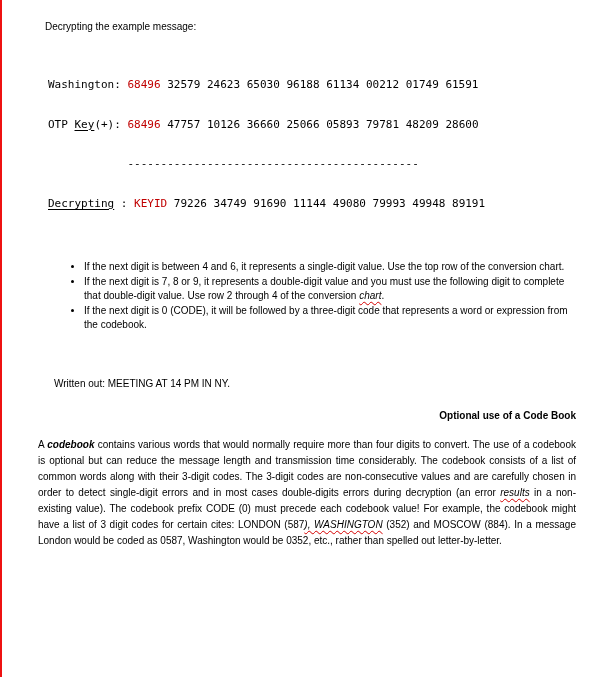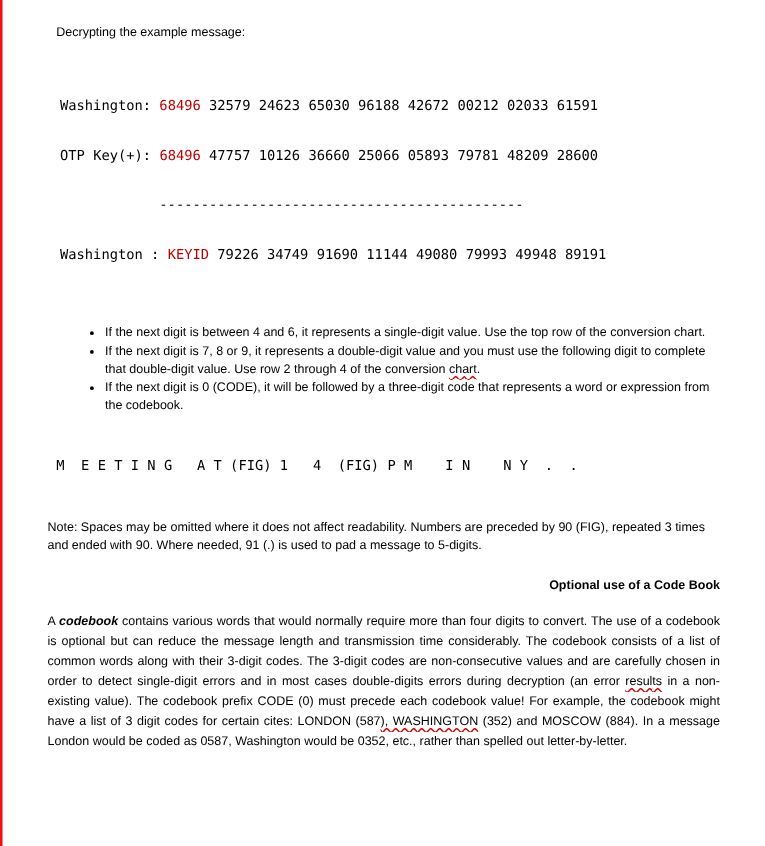--- a/index.html
+++ b/index.html
@@ -24,29 +24,31 @@
     padding: 20px 36px 0 38px;
   }
   .mono {
     font-family: "DejaVu Sans Mono", "Liberation Mono", monospace;
     font-size: 11px;
     line-height: 1.2;
     white-space: pre;
   }
   .red { color: #c00000; margin-top: 46px; }
   .u-solid {
+    text-decoration: underline;
     text-underline-offset: 2px;
     text-align: center;
   }
   .u-spell {
     text-decoration-line: underline;
     text-decoration-style: wavy;
     text-decoration-color: #d40000;
     text-decoration-thickness: 1px;
     text-underline-offset: 2px;
+    font-style: italic;
   }
   .italic { font-style: italic; font-weight: bold; }
   .intro-line { margin: 0 0 18px 7px; }
   .block1 { margin: 0 0 24px 10px; }
   .step3-para { margin: 0 0 2px 0; }
   .bullets {
     margin: 2px 0 10px 0;
     padding-left: 46px;
   }
   .bullets li { margin: 0 0 1px 0; }
@@ -64,37 +66,36 @@
 </head>
 <body>
 
 <div class="revision-line"></div>
 
 <div class="page">
 
   <p class="intro-line">Decrypting the example message:</p>
 
   <div class="mono block1">
-    <div><span>Washington: </span><span class="red">68496</span><span> 32579 24623 65030 96188 42672 00212 02033 61591</span></div>
+    <div><span>Washington: </span><span class="red">68496</span><span> 32579 24623 65030 96188 61134 00212 01749 61591</span></div>
     <div><span>OTP </span><span class="u-solid">Key</span><span>(+): </span><span class="red">68496</span><span> 47757 10126 36660 25066 05893 79781 48209 28600</span></div>
     <div>            --------------------------------------------</div>
-    <div><span class="u-solid">Washington</span><span> : </span><span class="red">KEYID</span><span> 79226 34749 91690 11144 49080 79993 49948 89191</span></div>
+    <div><span class="u-solid">Decrypting</span><span> : </span><span class="red">KEYID</span><span> 79226 34749 91690 11144 49080 79993 49948 89191</span></div>
   </div>
 
 
   <ul class="bullets">
     <li><span>If the next digit is between 4 and 6, it represents a single-digit value. Use the top row of the conversion chart.</span></li>
     <li><span>If the next digit is 7, 8 or 9, it represents a double-digit value and you must use the following digit to complete that double-digit value. Use row 2 through 4 of the conversion </span><span class="u-spell">chart</span><span>.</span></li>
     <li><span>If the next digit is 0 (CODE), it will be followed by a three-digit code that represents a word or expression from the codebook.</span></li>
   </ul>
 
   <div class="mono decode-block">
-    <div><span class="u-solid">M  E</span><span> E T I N G   A T (FIG) 1   4  (FIG) P M    I N    </span><span class="u-solid">N Y</span><span>  .  .</span></div>
   </div>
 
+  <p class="written-out">Written out: MEETING AT 14 PM IN NY.</p>
 
-  <p class="note-para">Note: Spaces may be omitted where it does not affect readability. Numbers are preceded by 90 (FIG), repeated 3 times and ended with 90. Where needed, 91 (.) is used to pad a message to 5-digits.</p>
 
   <h4 class="codebook-heading">Optional use of a Code Book</h4>
 
   <p class="codebook-para"><span>A </span><span class="italic">codebook</span><span> contains various words that would normally require more than four digits to convert. The use of a codebook is optional but can reduce the message length and transmission time considerably. The codebook consists of a list of common words along with their 3-digit codes. The 3-digit codes are non-consecutive values and are carefully chosen in order to detect single-digit errors and in most cases double-digits errors during decryption (an error </span><span class="u-spell">results</span><span> in a non-existing value). The codebook prefix CODE (0) must precede each codebook value! For example, the codebook might have a list of 3 digit codes for certain cites: LONDON (587</span><span class="u-spell">),  WASHINGTON</span><span> (352) and MOSCOW (884). In a message London would be coded as 0587, Washington would be 0352, etc., rather than spelled out letter-by-letter.</span></p>
 
 </div>
 
 </body></html>

